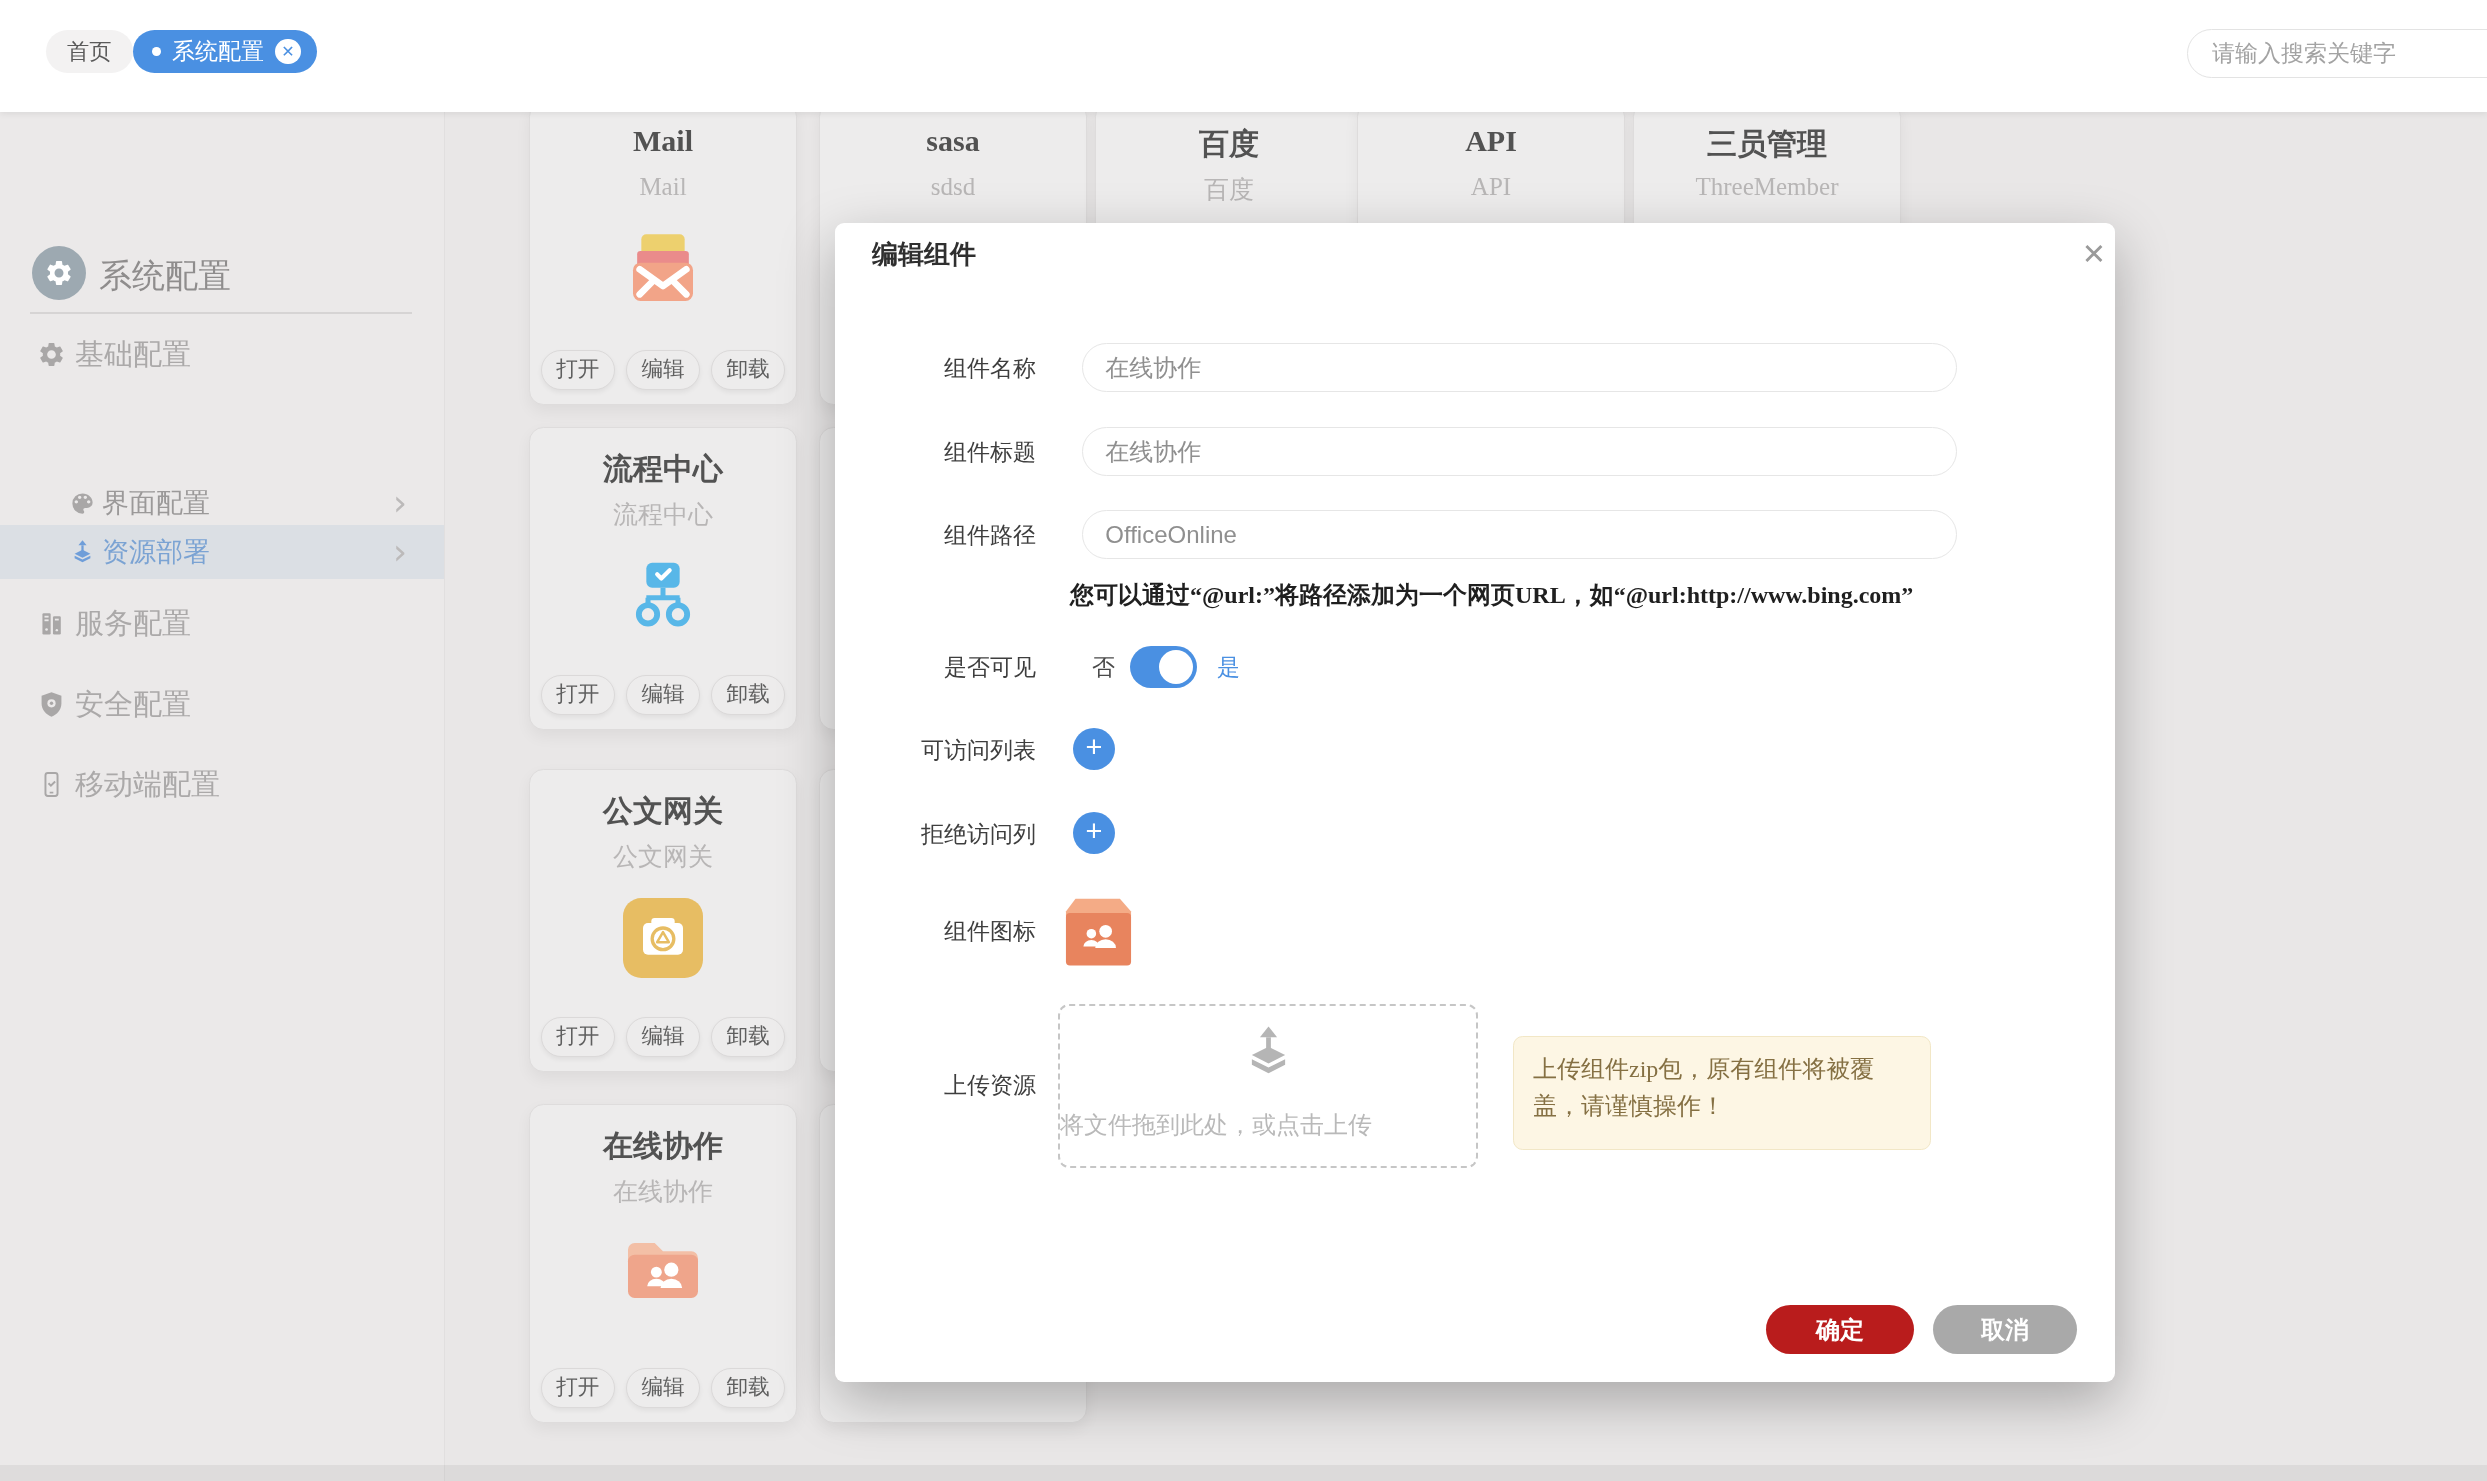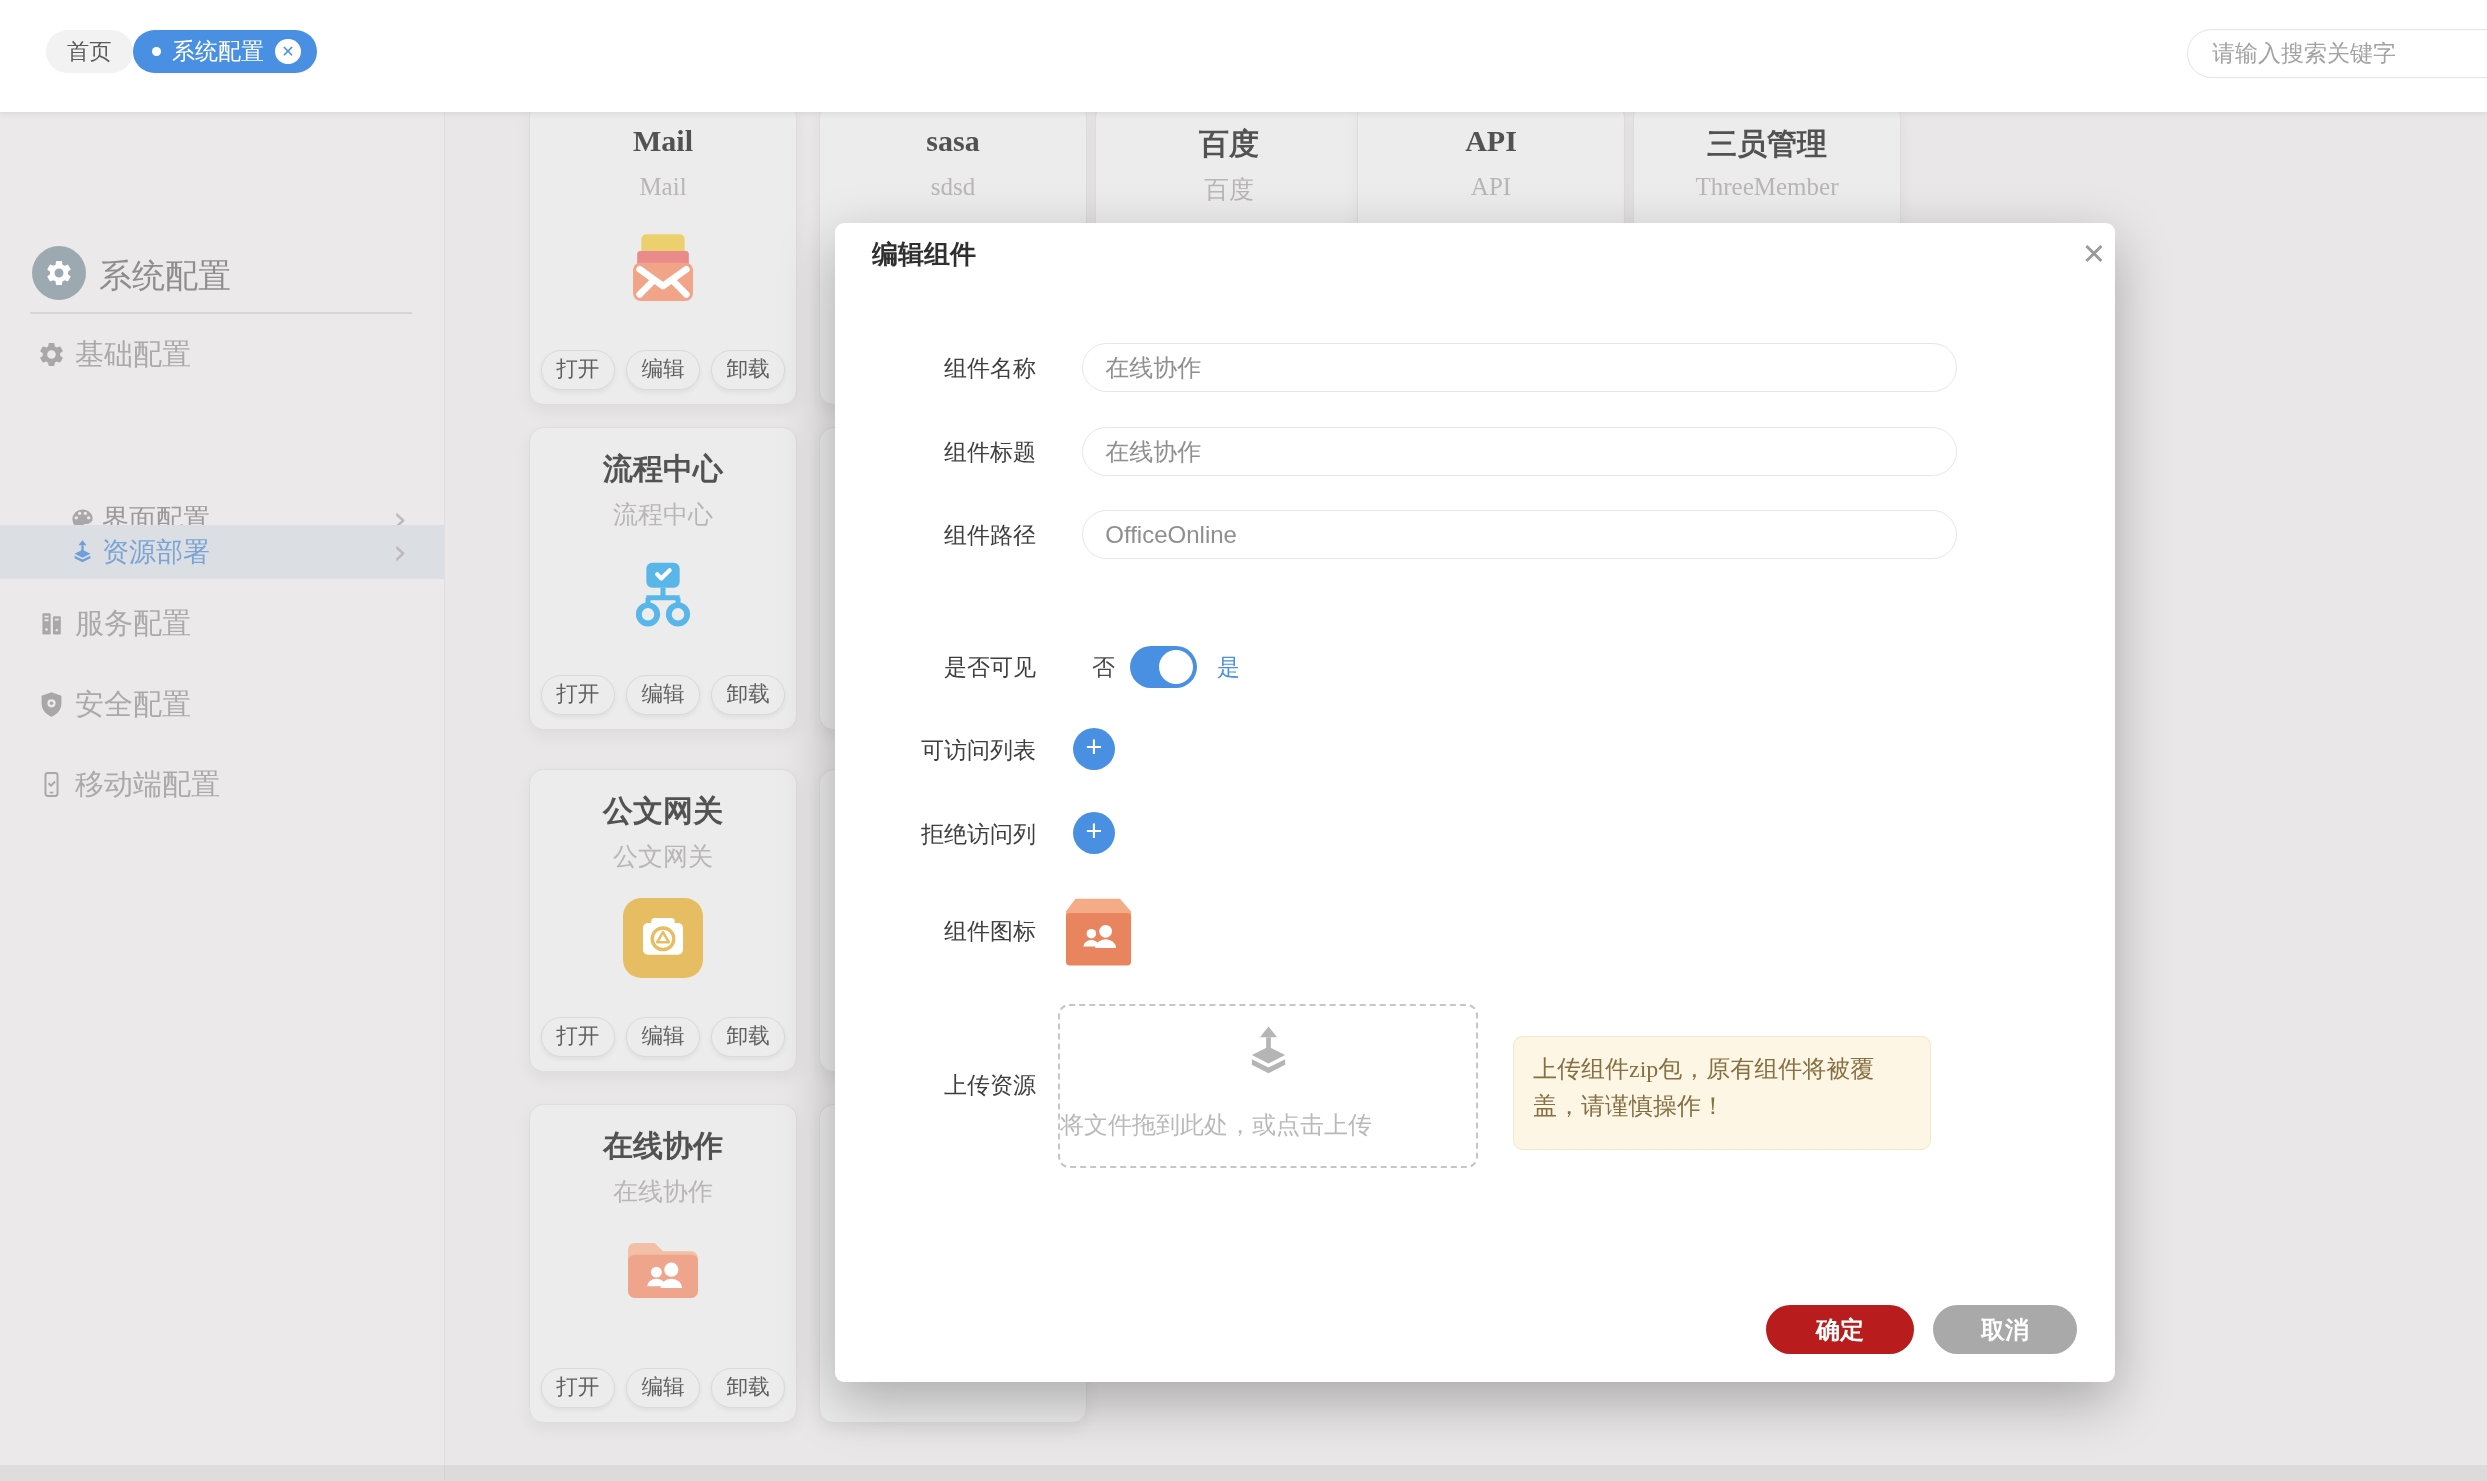--- a/index.html
+++ b/index.html
@@ -237,21 +237,21 @@
     </div>
     <div class="sb-title serif">系统配置</div>
     <div class="sb-divider"></div>
 
     <div class="side-row" style="top:215px">
       <svg class="icon1" viewBox="0 0 36 36" width="29" height="29">
           <use href="#i-gear"></use>
         </svg>
       <span class="txt1 serif">基础配置</span>
     </div>
-    <div class="side-row" style="top:380px">
+    <div class="side-row" style="top:364px">
       <svg class="icon2" viewBox="0 0 34 34" width="27" height="27">
           <use href="#i-palette"></use>
         </svg>
       <span class="txt2 serif">界面配置</span>
       <span class="chev"></span>
     </div>
     <div class="side-row active" style="top:413px">
       <svg class="icon2" viewBox="0 0 34 34" width="27" height="27">
           <use href="#i-deploy"></use>
         </svg>
@@ -297,20 +297,21 @@
 
     <div class="m-label" style="top:129px">组件名称</div>
     <input class="m-input" style="top: 120px;" type="text" value="在线协作">
 
     <div class="m-label" style="top:213px">组件标题</div>
     <input class="m-input" style="top: 204px;" type="text" value="在线协作">
 
     <div class="m-label" style="top:296px">组件路径</div>
     <input class="m-input" style="top: 287px;" type="text" value="OfficeOnline">
 
+    <div class="m-hint">您可以通过“@url:”将路径添加为一个网页URL，如“@url:http://www.bing.com”</div>
 
     <div class="m-label" style="top:428px">是否可见</div>
     <span class="sw-off">否</span>
     <div class="switch"></div>
     <span class="sw-on">是</span>
 
     <div class="m-label" style="top:511px">可访问列表</div>
     <div class="plus" style="top:505px"></div>
 
     <div class="m-label" style="top:595px">拒绝访问列</div>

